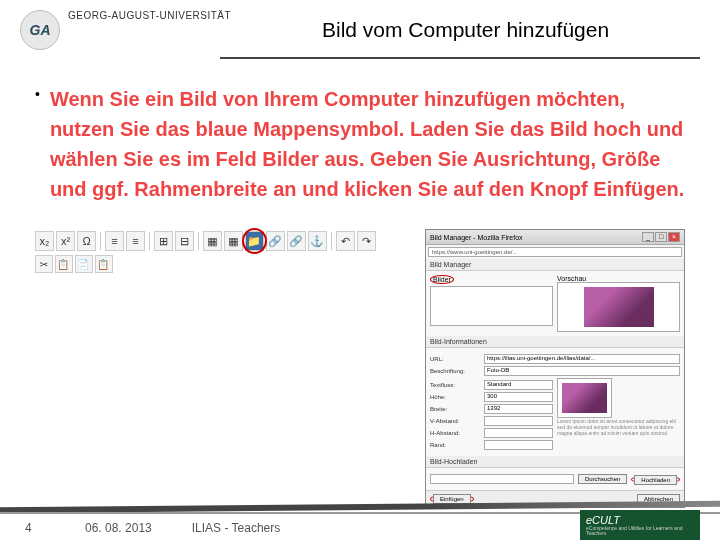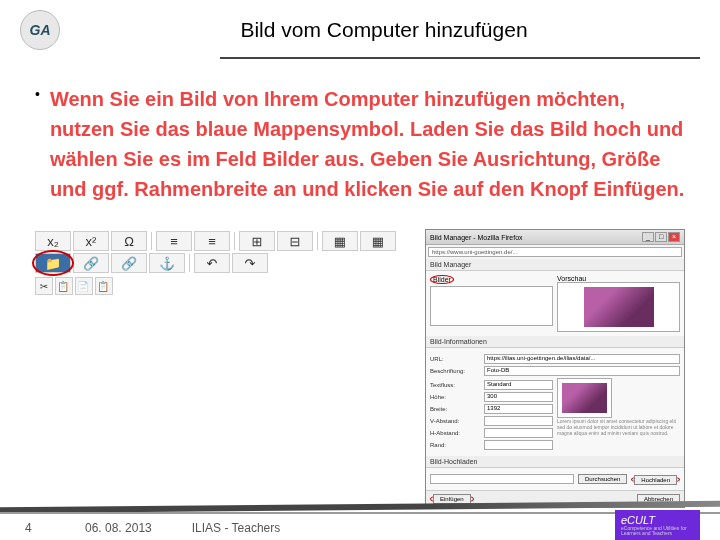--- a/index.html
+++ b/index.html
@@ -15,21 +15,21 @@
   
   .content { padding: 25px 35px 10px 35px; }
   .bullet-item { display: flex; gap: 10px; }
   .bullet { font-size: 14px; color: #000; line-height: 1.5; }
   .bullet-text { font-size: 20px; font-weight: bold; color: #ef4444; line-height: 1.5; }
   
   .figures { display: flex; gap: 10px; padding: 15px 35px; align-items: flex-start; }
   
   .toolbar-fig { width: 380px; }
   .toolbar-row { display: flex; gap: 2px; align-items: center; padding: 2px 0; flex-wrap: wrap; }
-  .tb-icon { width: 36px; height: 20px; border: 1px solid #ccc; background: #f4f4f4; display: inline-flex; align-items: center; justify-content: center; font-size: 13px; color: #333; }
+  .tb-icon { width: 19px; height: 20px; border: 1px solid #ccc; background: #f4f4f4; display: inline-flex; align-items: center; justify-content: center; font-size: 11px; color: #333; }
   .tb-icon.small { width: 18px; height: 18px; font-size: 10px; }
   .sep { width: 1px; height: 18px; background: #ccc; margin: 0 2px; }
   .circled { position: relative; }
   .circled::after { content: ''; position: absolute; top: -4px; left: -4px; right: -4px; bottom: -4px; border: 2px solid #c00; border-radius: 50%; }
   
   .dialog-fig { width: 260px; border: 1px solid #888; font-size: 7px; background: #f5f5f5; }
   .dialog-titlebar { background: linear-gradient(#e8e8e8, #d0d0d0); padding: 2px 4px; display: flex; justify-content: space-between; align-items: center; border-bottom: 1px solid #aaa; }
   .win-btns { display: flex; gap: 1px; }
   .win-btn { width: 12px; height: 10px; background: #ddd; border: 1px solid #999; font-size: 7px; text-align: center; line-height: 8px; }
   .win-btn.close { background: #d44; color: #fff; }
@@ -46,32 +46,33 @@
   .lorem { font-size: 5px; color: #888; line-height: 1.2; }
   .red-oval { border: 1.5px solid #c00; border-radius: 50%; padding: 0 2px; display: inline-block; }
   .dialog-btn { background: #eee; border: 1px solid #888; padding: 1px 6px; font-size: 6px; }
   .dialog-footer { display: flex; justify-content: space-between; padding: 3px 4px; background: #eee; border-top: 1px solid #ccc; }
   
   .footer-stripe { position: absolute; bottom: 30px; left: 0; right: 0; height: 6px; background: linear-gradient(90deg, #444 0%, #444 60%, #888 100%); transform: skewY(-0.5deg); }
   .footer-stripe2 { position: absolute; bottom: 26px; left: 0; right: 0; height: 2px; background: #999; }
   
   .footer { position: absolute; bottom: 0; left: 0; right: 0; height: 25px; display: flex; align-items: center; padding: 0 25px; font-size: 12px; color: #555; gap: 40px; }
   .page-num { width: 20px; }
-  .ecult { position: absolute; right: 20px; bottom: 0; width: 85px; height: 30px; background: #6d28d9; color: #fff; display: flex; align-items: center; padding: 0 6px; font-size: 11px; font-style: italic; }
+  .ecult { position: absolute; right: 20px; bottom: 0; width: 120px; height: 30px; background: #14532d; color: #fff; display: flex; align-items: center; padding: 0 6px; font-size: 11px; font-style: italic; }
   .ecult-sub { font-size: 5px; line-height: 1; color: #ccc; font-style: normal; }
 </style>
 </head>
 <body>
 
 <div class="header">
   <div class="logo-area">
     <div class="logo-circle">
       <span class="logo-inner">GA</span>
     </div>
     <div class="uni-text">
+      <div>GEORG-AUGUST-UNIVERSITÄT</div>
     </div>
   </div>
   <div class="title">Bild vom Computer hinzufügen</div>
 </div>
 <div class="title-underline"></div>
 
 <div class="content">
   <div class="bullet-item">
     <span class="bullet">•</span>
     <span class="bullet-text">Wenn Sie ein Bild von Ihrem Computer hinzufügen möchten, nutzen Sie das blaue Mappensymbol. Laden Sie das Bild hoch und wählen Sie es im Feld Bilder aus. Geben Sie Ausrichtung, Größe und ggf. Rahmenbreite an und klicken Sie auf den Knopf Einfügen.</span>

